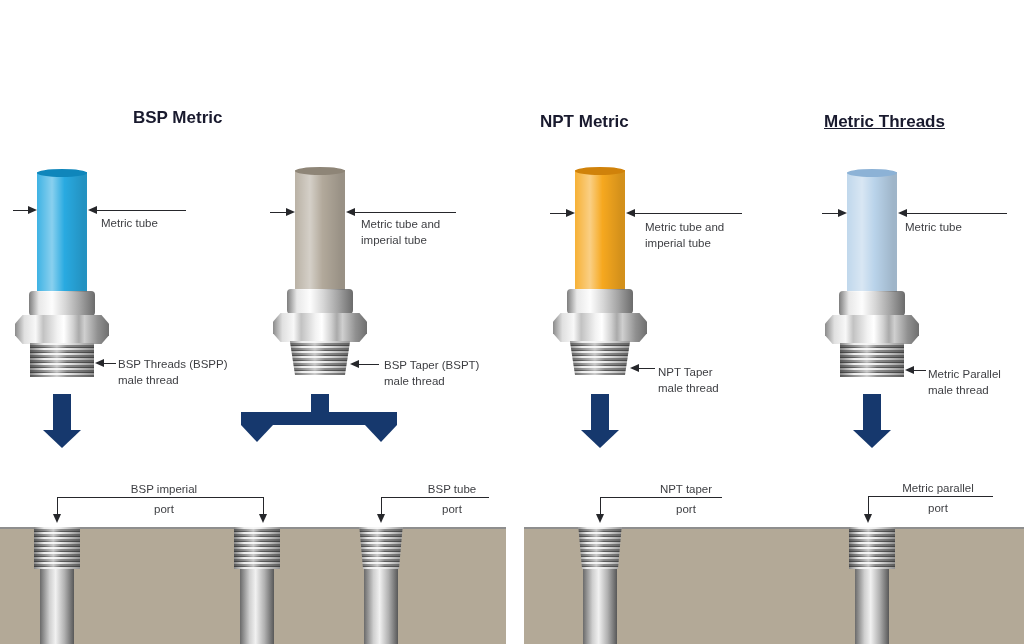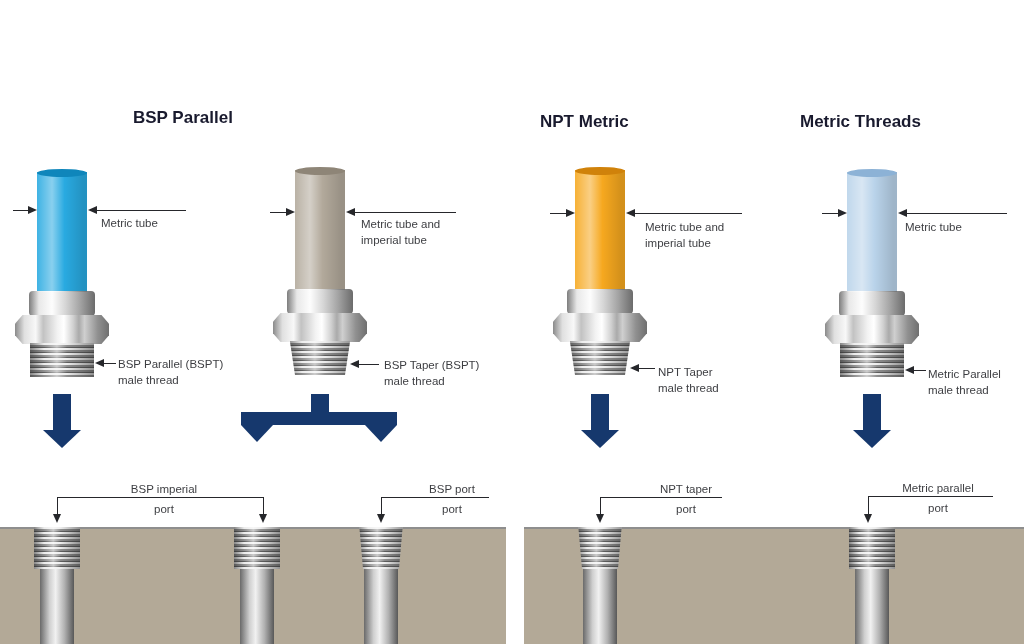--- a/index.html
+++ b/index.html
@@ -43,23 +43,23 @@
   .port{position:absolute;top:527px;width:46px;height:117px;}
   .port-threads{left:0;top:0;width:46px;height:42px;}
   .port-pipe{position:absolute;left:6px;top:42px;width:34px;height:75px;
     background:linear-gradient(90deg,#6a6a6a,#cfcfcf 28%,#f1f1f1 46%,#b1b1b1 72%,#585858 100%);}
 </style>
 </head>
 <body>
 
 <div class="stage">
 
-  <div class="title" style="left:133px;top:108px;">BSP Parallel</div>
+  <div class="title" style="left:133px;top:108px;">BSP Metric</div>
   <div class="title" style="left:540px;top:112px;">NPT Metric</div>
-  <div class="title" style="left:800px;top:112px;">Metric Threads</div>
+  <div class="title" style="left:824px;top:112px;text-decoration:underline;">Metric Threads</div>
 
   <div class="fitting" style="left:15px;top:172px;">
     <div class="tube" style="background-color: rgb(41, 170, 225);">
       <div class="tube-rim" style="background-color: rgb(15, 134, 187);"></div>
     </div>
     <div class="collet"></div>
     <div class="nut"></div>
     <div class="stud threads"></div>
   </div>
 
@@ -68,21 +68,21 @@
   <div class="tri tri-left" style="left:88px;top:206px;"></div>
   <div class="hline" style="left:97px;top:210px;width:89px;"></div>
   <div class="lbl" style="left:101px;top:215px;">
     <div>Metric tube</div>
     <div></div>
   </div>
 
   <div class="tri tri-left" style="left:95px;top:359px;"></div>
   <div class="hline" style="left:104px;top:363px;width:12px;"></div>
   <div class="lbl" style="left:118px;top:356px;">
-    <div>BSP Parallel (BSPT)</div>
+    <div>BSP Threads (BSPP)</div>
     <div>male thread</div>
   </div>
 
   <div class="nav-stem" style="left:53px;top:394px;height:36px;"></div>
   <div class="nav-head" style="left:43px;top:430px;"></div>
 
   <div class="fitting" style="left:273px;top:170px;">
     <div class="tube" style="background-color: rgb(178, 169, 155);">
       <div class="tube-rim" style="background-color: rgb(142, 133, 119);"></div>
     </div>
@@ -193,21 +193,21 @@
   </div>
 
   <div class="lbl-center" style="left:104px;top:482px;width:120px;">BSP imperial</div>
   <div class="hline" style="left:57px;top:497px;width:206px;"></div>
   <div class="vline" style="left:57px;top:497px;height:17px;"></div>
   <div class="vline" style="left:263px;top:497px;height:17px;"></div>
   <div class="tri tri-down" style="left:53px;top:514px;"></div>
   <div class="tri tri-down" style="left:259px;top:514px;"></div>
   <div class="lbl-center" style="left:104px;top:502px;width:120px;">port</div>
 
-  <div class="lbl-center" style="left:396px;top:482px;width:112px;">BSP port</div>
+  <div class="lbl-center" style="left:396px;top:482px;width:112px;">BSP tube</div>
   <div class="hline" style="left:381px;top:497px;width:108px;"></div>
   <div class="vline" style="left:381px;top:497px;height:17px;"></div>
   <div class="tri tri-down" style="left:377px;top:514px;"></div>
   <div class="lbl-center" style="left:396px;top:502px;width:112px;">port</div>
 
   <div class="lbl-center" style="left:628px;top:482px;width:116px;">NPT taper</div>
   <div class="hline" style="left:600px;top:497px;width:122px;"></div>
   <div class="vline" style="left:600px;top:497px;height:17px;"></div>
   <div class="tri tri-down" style="left:596px;top:514px;"></div>
   <div class="lbl-center" style="left:628px;top:502px;width:116px;">port</div>

